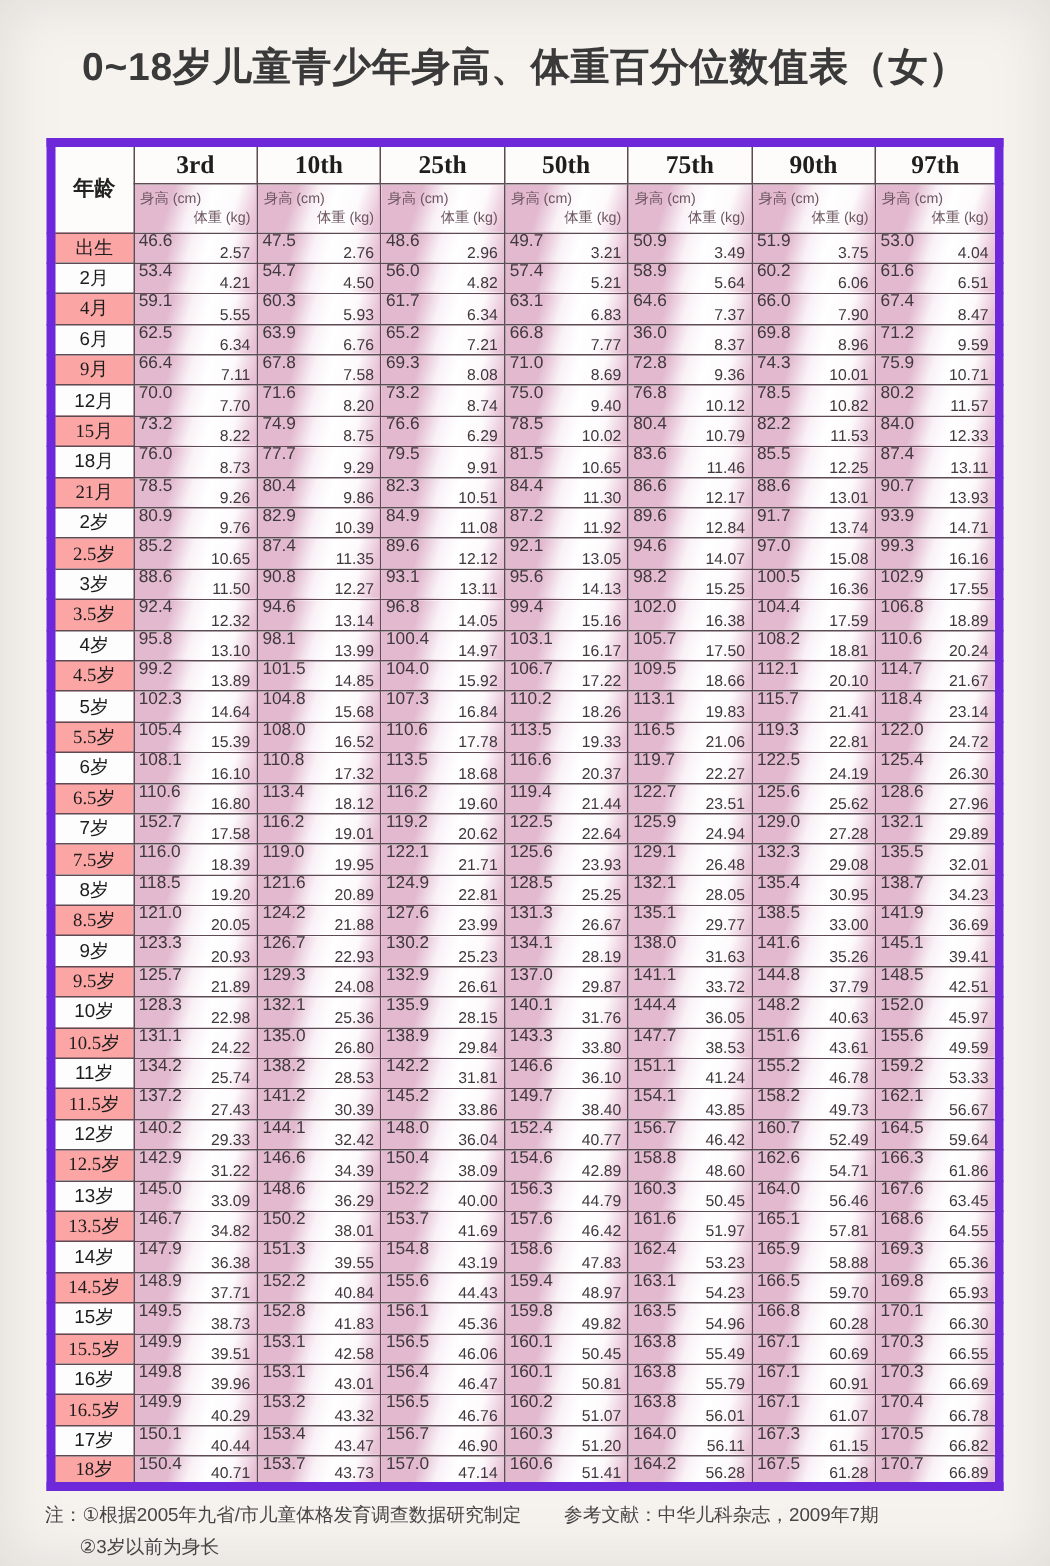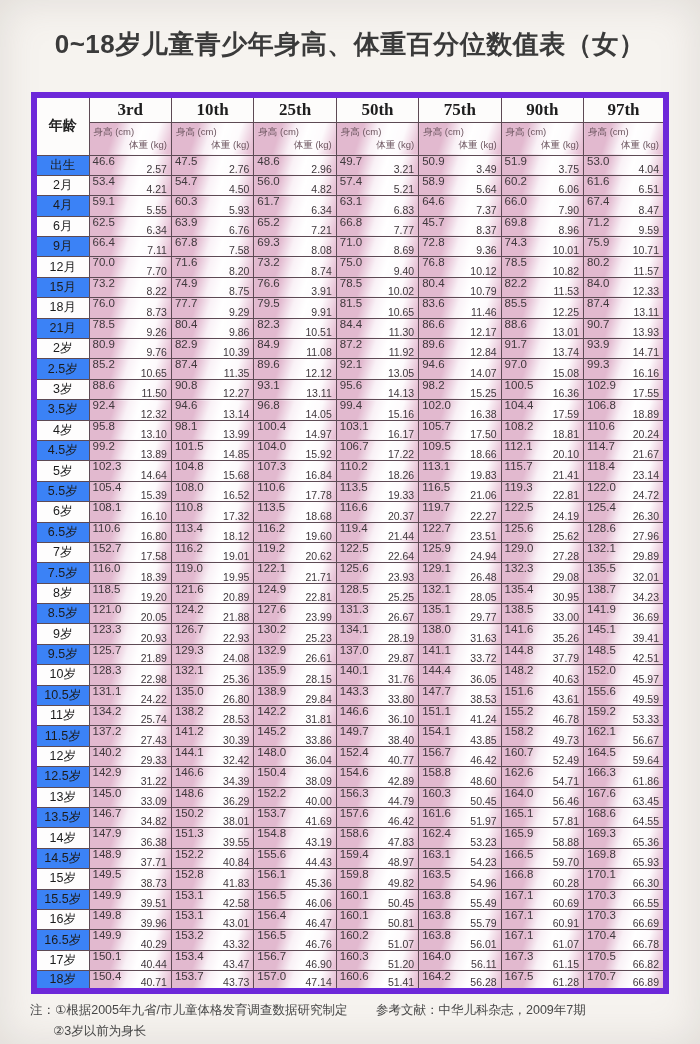--- a/index.html
+++ b/index.html
@@ -48,21 +48,21 @@
     font-size:9.5px; font-weight:400; color:#6d5660; white-space:nowrap;
   }
   th.sub .wl {
     position:absolute; bottom:3px; right:4px;
     font-size:9.5px; font-weight:400; color:#6d5660; white-space:nowrap;
   }
   tbody tr { height:20.4px; }
   tbody th.age {
     font-size:12.5px; font-weight:500; color:#1c1c1c; background:#fefdfd;
   }
-  tbody th.age.alt { background:#3b82f6; }
+  tbody th.age.alt { background:#fca5a5;font-family:Liberation Serif, serif; }
   td.val { position:relative; }
   td.val .h {
     position:absolute; top:0; left:3px;
     font-size:11.5px; line-height:11px; color:#3f383c;
   }
   td.val .w {
     position:absolute; bottom:1px; right:4px;
     font-size:10.5px; line-height:10px; color:#3f383c;
   }
   .foot { position:absolute; font-size:12.5px; color:#464646; white-space:nowrap; }
@@ -237,21 +237,21 @@
             </td>
             <td class="val diag">
               <span class="h">65.2</span>
               <span class="w">7.21</span>
             </td>
             <td class="val diag">
               <span class="h">66.8</span>
               <span class="w">7.77</span>
             </td>
             <td class="val diag">
-              <span class="h">45.7</span>
+              <span class="h">36.0</span>
               <span class="w">8.37</span>
             </td>
             <td class="val diag">
               <span class="h">69.8</span>
               <span class="w">8.96</span>
             </td>
             <td class="val diag">
               <span class="h">71.2</span>
               <span class="w">9.59</span>
             </td>
@@ -323,21 +323,21 @@
             <td class="val diag">
               <span class="h">73.2</span>
               <span class="w">8.22</span>
             </td>
             <td class="val diag">
               <span class="h">74.9</span>
               <span class="w">8.75</span>
             </td>
             <td class="val diag">
               <span class="h">76.6</span>
-              <span class="w">3.91</span>
+              <span class="w">6.29</span>
             </td>
             <td class="val diag">
               <span class="h">78.5</span>
               <span class="w">10.02</span>
             </td>
             <td class="val diag">
               <span class="h">80.4</span>
               <span class="w">10.79</span>
             </td>
             <td class="val diag">

